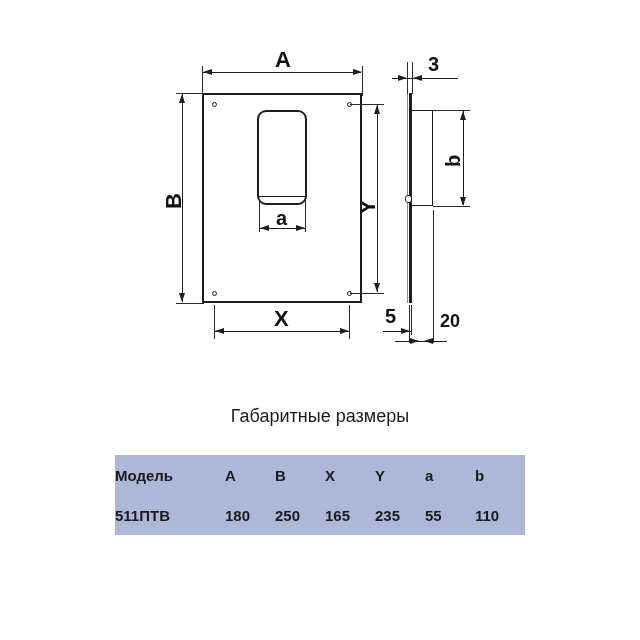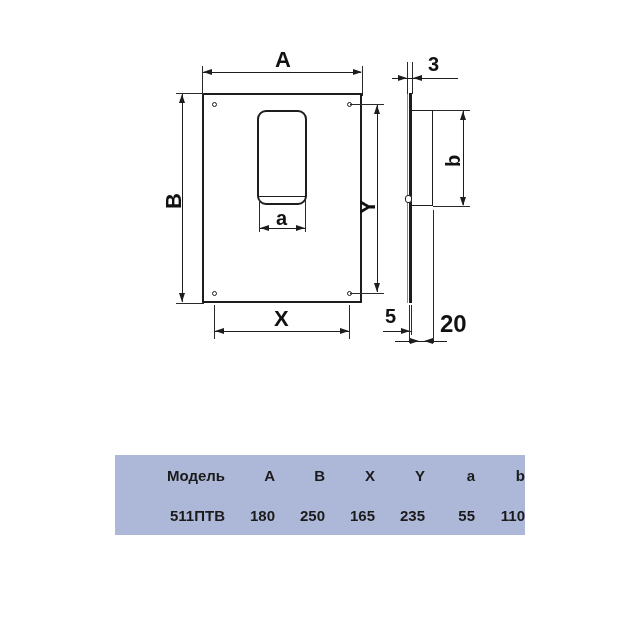--- a/index.html
+++ b/index.html
@@ -69,21 +69,21 @@
   }
   #dim-table{
     position:absolute;
     left:115px;top:455px;
     width:410px;
     border-collapse:collapse;
     table-layout:fixed;
   }
   #dim-table td{
     height:40px;
-    text-align:right;
+    text-align:left;
     font-size:15px;
     font-weight:bold;
     color:#1b1b1b;
     padding:0;
   }
   #dim-table tr.shaded td{background:#adb8d8;}
   #dim-table tr.plain td{background:#ffffff;}
   #dim-table td.model-col{width:110px;}
   #dim-table tr.head td{font-weight:bold;}
 </style>
@@ -167,23 +167,24 @@
     <div class="ln hl" style="left:383px;top:331px;width:28px;"></div>
     <div class="arr arr-r" style="left:401px;top:328px;"></div>
     <div class="dimlabel" style="left:385px;top:306px;font-size:20px;">5</div>
     <div class="ln vl thin" style="left:411px;top:305px;height:30px;"></div>
 
     <div class="ln vl thin" style="left:409px;top:305px;height:38px;"></div>
     <div class="ln vl thin" style="left:433px;top:210px;height:133px;"></div>
     <div class="ln hl" style="left:395px;top:341px;width:52px;"></div>
     <div class="arr arr-r" style="left:410px;top:338px;"></div>
     <div class="arr arr-l" style="left:424px;top:338px;"></div>
-    <div class="dimlabel" style="left:440px;top:312px;font-size:24px;">20</div>
+    <div class="dimlabel" style="left:440px;top:312px;font-size:18px;">20</div>
   </div>
 
+  <div id="table-title">Габаритные размеры</div>
 
   <table id="dim-table">
     <tbody>
       <tr class="head shaded">
         <td class="model-col">Модель</td>
         <td>A</td>
         <td>B</td>
         <td>X</td>
         <td>Y</td>
         <td>a</td>

